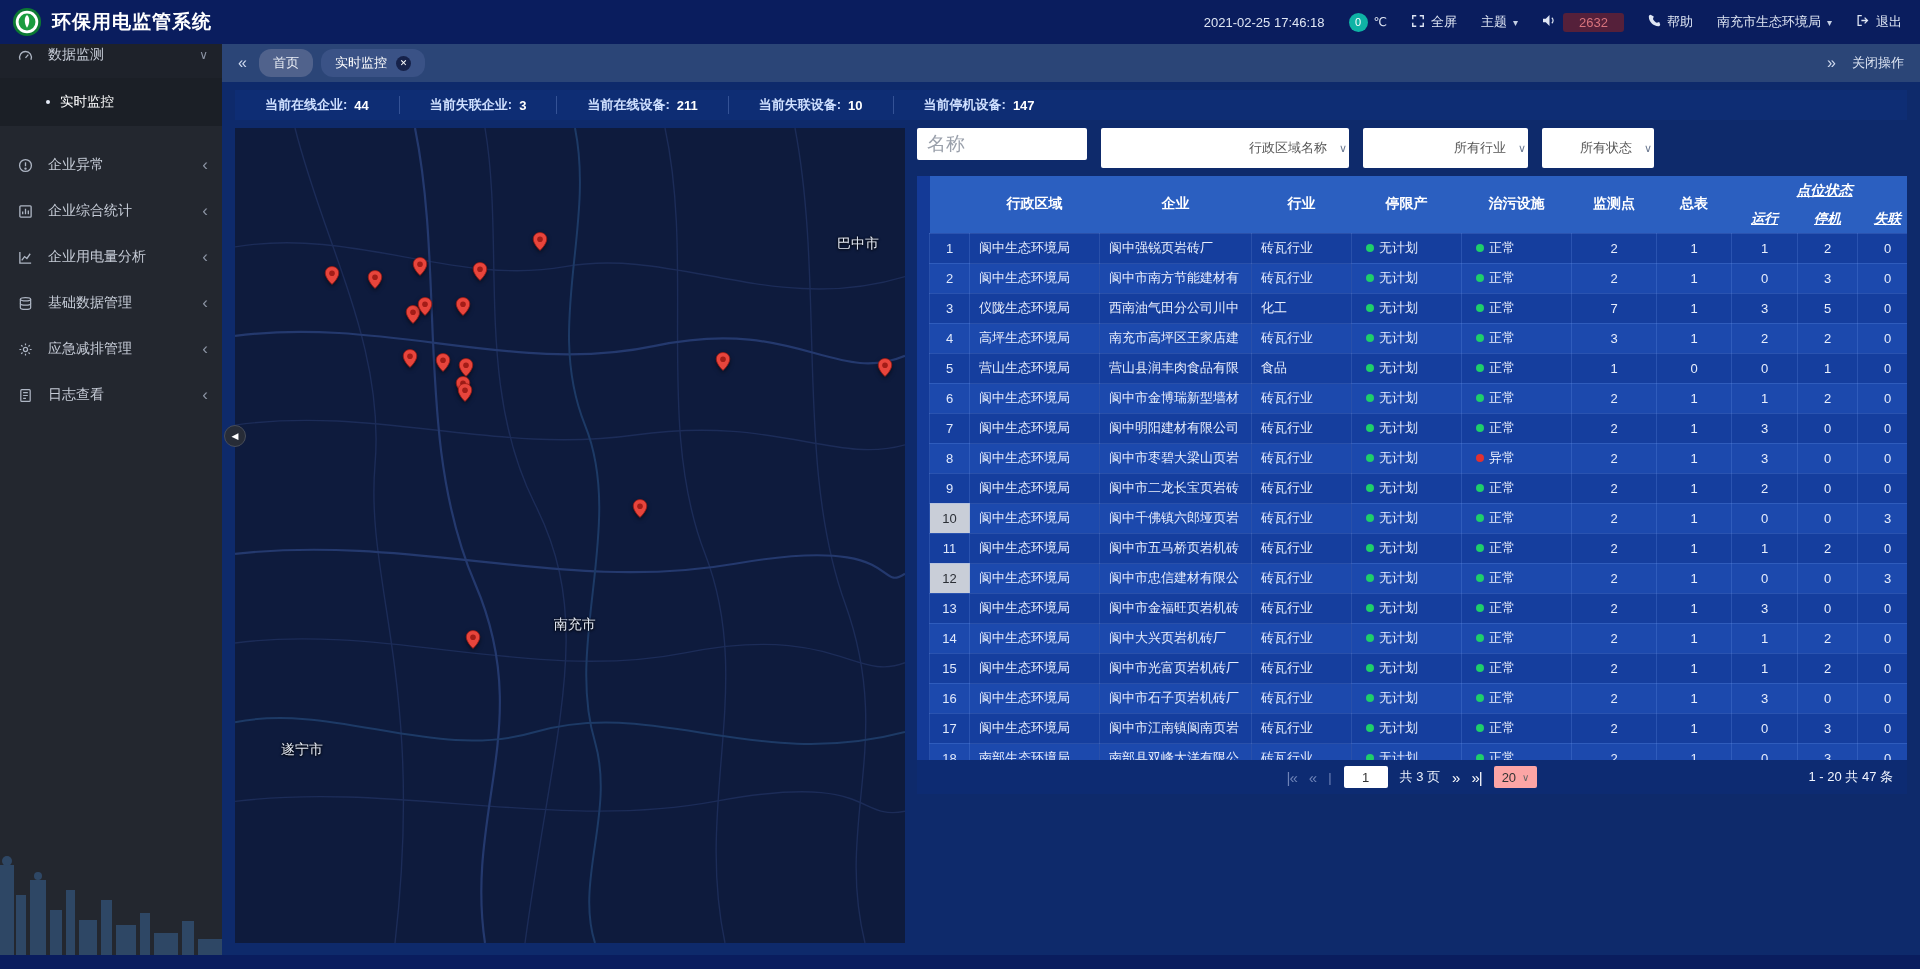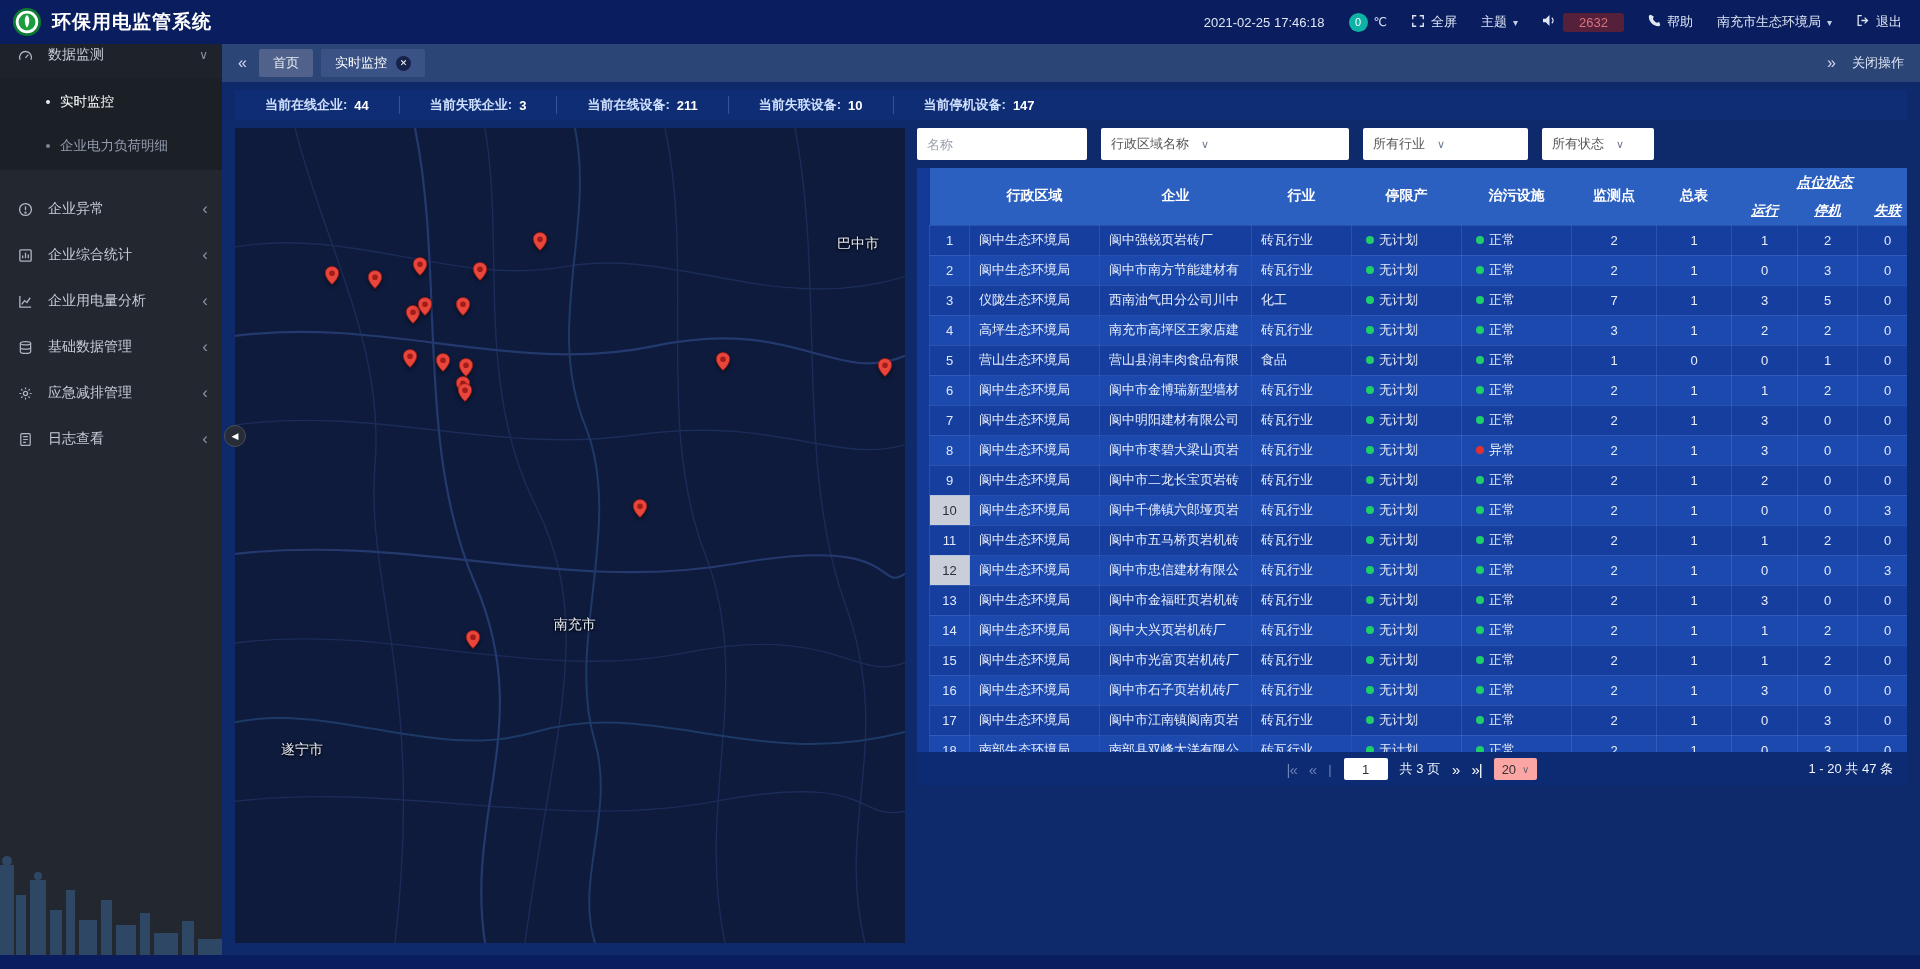--- a/index.html
+++ b/index.html
@@ -40,21 +40,21 @@
   
   .bottombar { position:absolute; left:0; right:0; bottom:0; height:14px; background:#0a1d5e; z-index:15; }
 
   
   .content { position:absolute; left:222px; top:44px; right:0; bottom:14px; background:#0e2a6b; }
 
   .tabbar { position:absolute; left:0; top:0; right:0; height:38px; background:#2b4577;
     display:flex; align-items:center; padding:0 16px; color:#dfe6f4; }
   .tb-arrow { font-size:16px; color:#cfd9ee; cursor:pointer; margin-right:12px; }
   .tab { height:28px; display:flex; align-items:center; padding:0 14px; margin-right:8px;
-    background:#50628c; border-radius:2px; font-size:13px; color:#e9edf5; cursor:pointer; }
+    background:#50628c; border-radius:12px; font-size:13px; color:#e9edf5; cursor:pointer; }
   .tab.active { background:#3a5286; color:#fff; }
   .tab-close { width:15px; height:15px; margin-left:9px; border-radius:50%; background:#16224a;
     color:#fff; font-size:9px; display:flex; align-items:center; justify-content:center; }
   .tb-right { margin-left:auto; display:flex; align-items:center; gap:16px; font-size:13px; }
 
   .statsbar { position:absolute; left:13px; right:13px; top:46px; height:30px; background:#0e2d74;
     display:flex; align-items:center; color:#cfe0ff; font-size:13px; }
   .stat { display:flex; align-items:center; padding:0 30px; height:18px; gap:7px;font-weight:bold; }
   .stat:not(:last-child){ border-right:1px solid rgba(150,180,240,.28); }
   .st-l { color:#cfe0ff; } .st-v { color:#ffffff; }
@@ -65,25 +65,25 @@
   .pin { position:absolute; transform:translate(-50%,-96%); cursor:pointer; filter:drop-shadow(0 2px 2px rgba(0,0,0,.5)); }
   .city-label { position:absolute; transform:translate(-50%,-50%); color:#e6ecf8; font-size:14px;
     text-shadow:0 1px 3px #000, 0 0 2px #000; white-space:nowrap; }
   .collapse-handle { position:absolute; left:2px; top:381px; width:22px; height:22px; border-radius:50%;
     background:#272c37; border:1px solid #474d59; color:#fff; font-size:9px; display:flex; align-items:center;
     justify-content:center; cursor:pointer; z-index:6; }
 
   
   .panel { position:absolute; left:695px; right:13px; top:84px; }
   .filters { display:flex; gap:14px; margin-bottom:8px; }
-  .f-name { width:170px; height:32px; border:none; border-radius:2px; padding:0 10px; font-size:13px;
+  .f-name { width:170px; height:32px; border:none; border-radius:2px; padding:0 10px; font-size:19px;
     color:#333; background:#fff; font-family:inherit; }
   .f-name::placeholder { color:#9aa0ab; }
-  .f-select { height:32px; background:#fff; border-radius:2px; display:flex; align-items:center;
-    padding:0 10px; font-size:13px; color:#555; cursor:pointer; justify-content:flex-start; }
+  .f-select { height:40px; background:#fff; border-radius:2px; display:flex; align-items:center;
+    padding:0 2px; font-size:13px; color:#555; cursor:pointer; justify-content:flex-end; }
   .f-select .sel-caret { color:#5a масс6b7e; color:#6b7890; font-size:11px; margin-left:12px; }
   .w248 { width:248px; } .w165 { width:165px; } .w112 { width:112px; }
 
   .table-wrap { height:584px; overflow:hidden; background:#143a97;padding-left:12px; }
   table.grid { width:100%; border-collapse:collapse; table-layout:fixed; }
   .grid thead th { background:#2b5fc0; color:#fff; font-size:14px; font-weight:bold; }
   .grid thead tr.h1 th { height:30px; }
   .grid thead tr.h2 th { height:27px; font-size:13.5px; }
   .th-group, .grid thead tr.h2 th { font-style:italic;text-decoration:underline; }
   .grid td { height:30px; font-size:13px; color:#e8eefc; border:1px solid rgba(120,160,240,.22); }
@@ -182,24 +182,20 @@
             <path d="M8 10.5 11 7"></path>
           </svg>
       </span>
       <span class="sb-label">数据监测</span>
       <span class="sb-caret">∨</span>
     </div>
     <div class="sb-sub">
       <div class="sb-sub-item active">
         <span class="bullet"></span>
         <span>实时监控</span>
-      </div>
-      <div class="sb-sub-item">
-        <span class="bullet"></span>
-        <span>企业电力负荷明细</span>
       </div>
     </div>
     <div class="sb-gap"></div>
     <div class="sb-item">
       <span class="sb-ico">
         <svg viewBox="0 0 16 16" width="15" height="15" fill="none" stroke="currentColor" stroke-width="1.4">
             <circle cx="8" cy="8" r="6.3"></circle>
             <path d="M8 4.6v4.2"></path>
             <circle cx="8" cy="11.3" r="0.6" fill="currentColor"></circle>
           </svg>

